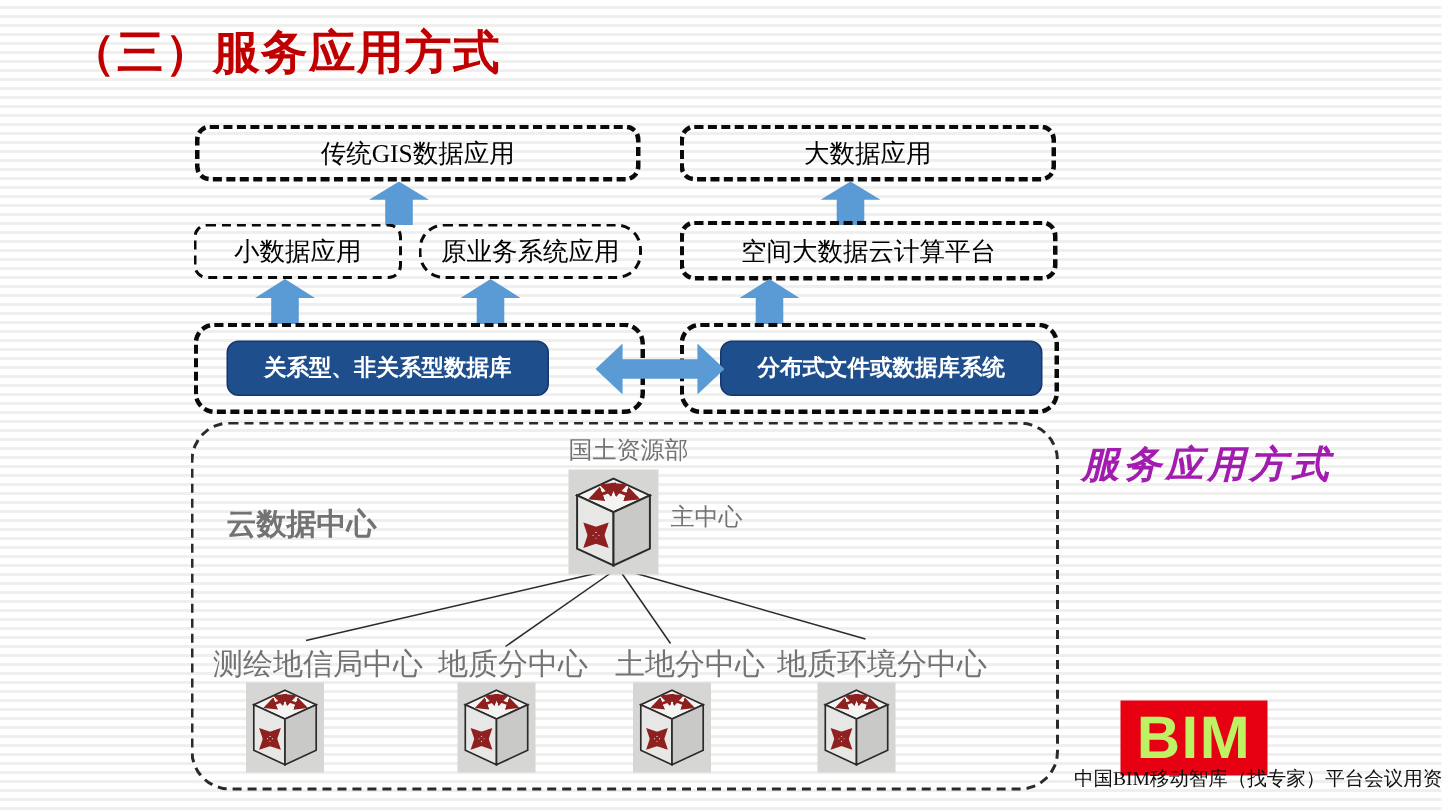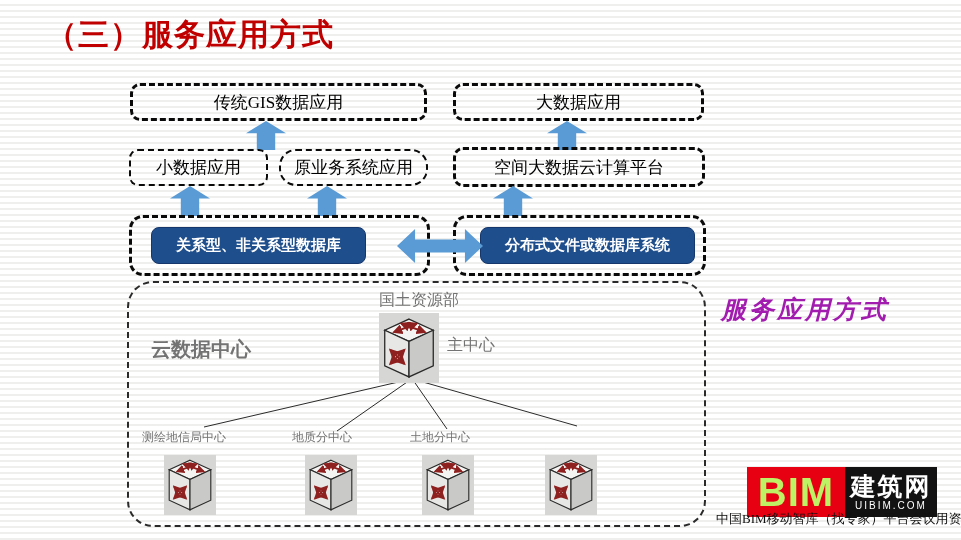--- a/index.html
+++ b/index.html
@@ -29,21 +29,21 @@
   }
   .db-pill{
     background:#1F4E8C;border:1px solid #16376b;border-radius:8px;box-sizing:border-box;
     color:#ffffff;font-size:15px;font-weight:bold;
     display:flex;align-items:center;justify-content:center;white-space:nowrap;z-index:2;
   }
   .cloud-box{
     border:2px dashed #2a2a2a;border-radius:26px;box-sizing:border-box;
   }
   .lbl{white-space:nowrap;color:#737373;}
-  .center-col-label{font-size:12px;text-align:left;}
+  .center-col-label{font-size:20px;text-align:center;}
   .cube{background:#d6d6d4;padding:2px;line-height:0;}
   .side-caption{
     left:694px;top:293px;font-size:25px;font-weight:bold;font-style:italic;
     color:#a21caf;letter-spacing:3px;font-family:"DejaVu Serif","Liberation Serif",serif;white-space:nowrap;margin-left:27px;
   }
   .logo{left:747px;top:467px;display:flex;z-index:5;height:50px;
     font-family:"Liberation Sans","DejaVu Sans",sans-serif;}
   .logo-red{background:#E60012;width:98px;display:flex;align-items:center;justify-content:center;
     color:#bef264;font-size:40px;font-weight:900;letter-spacing:1px;}
   .logo-black{background:#121212;width:92px;display:flex;flex-direction:column;
@@ -113,20 +113,21 @@
       <line x1="10" y1="52" x2="25" y2="37" marker-start="url(#ah)" marker-end="url(#ah)"></line>
     </g>
   </svg>
 </div>
 
   <div class="abs lbl" style="left:318px;top:52px;font-size:16px;">主中心</div>
 
   <div class="abs lbl center-col-label" style="left:13px;top:146px;width:120px;">测绘地信局中心</div>
   <div class="abs lbl center-col-label" style="left:163px;top:146px;width:86px;">地质分中心</div>
   <div class="abs lbl center-col-label" style="left:281px;top:146px;width:86px;">土地分中心</div>
+  <div class="abs lbl center-col-label" style="left:389px;top:146px;width:120px;">地质环境分中心</div>
 
   <div class="abs cube cube-mount" style="left:35px;top:172px;width:48px;height:56px;">
   <svg viewBox="0 0 60 70" width="100%" height="100%">
     <polygon points="30,4 56,16 30,28 4,16" fill="#f4f4f2" stroke="#2a2a2a" stroke-width="1.4"></polygon>
     <polygon points="4,16 30,28 30,66 4,54" fill="#e7e7e5" stroke="#2a2a2a" stroke-width="1.4"></polygon>
     <polygon points="56,16 30,28 30,66 56,54" fill="#c9c9c7" stroke="#2a2a2a" stroke-width="1.4"></polygon>
     <g stroke="#8F2020" stroke-width="2.2">
       <line x1="14" y1="18" x2="38" y2="9" marker-start="url(#ah)" marker-end="url(#ah)"></line>
       <line x1="22" y1="9" x2="47" y2="18" marker-start="url(#ah)" marker-end="url(#ah)"></line>
       <line x1="10" y1="37" x2="25" y2="52" marker-start="url(#ah)" marker-end="url(#ah)"></line>
@@ -172,19 +173,15 @@
       <line x1="10" y1="52" x2="25" y2="37" marker-start="url(#ah)" marker-end="url(#ah)"></line>
     </g>
   </svg>
 </div>
 </div>
 
 <div class="abs side-caption">服务应用方式</div>
 
 <div class="abs logo">
   <div class="logo-red">BIM</div>
-  <div class="logo-black">
-    <div class="logo-cn">建筑网</div>
-    <div class="logo-domain">UIBIM.COM</div>
-  </div>
 </div>
 
 <div class="abs watermark">中国BIM移动智库（找专家）平台会议用资料</div>
 
 </body></html>

